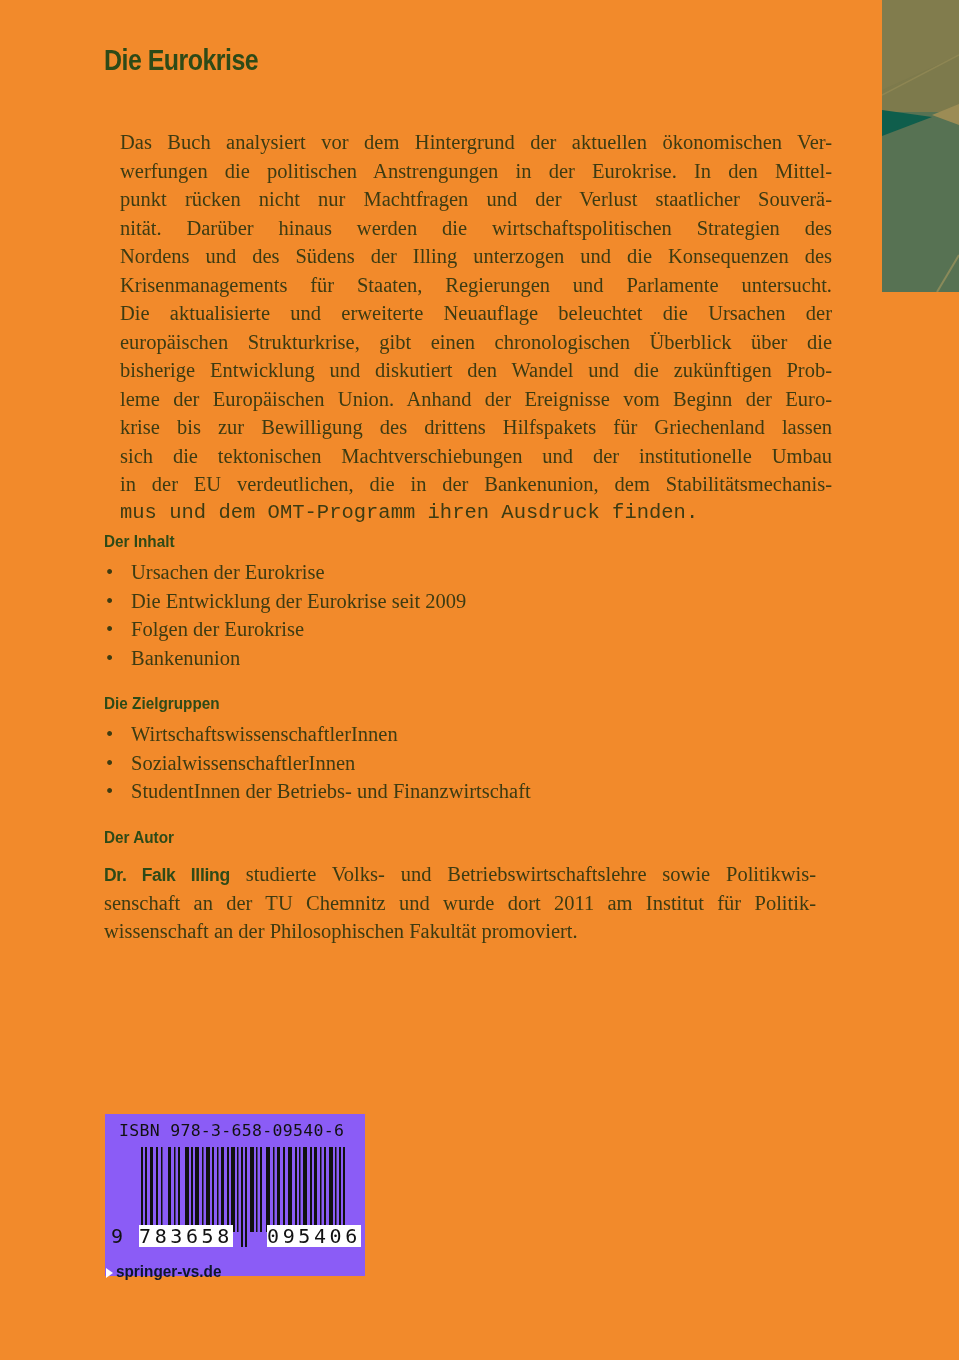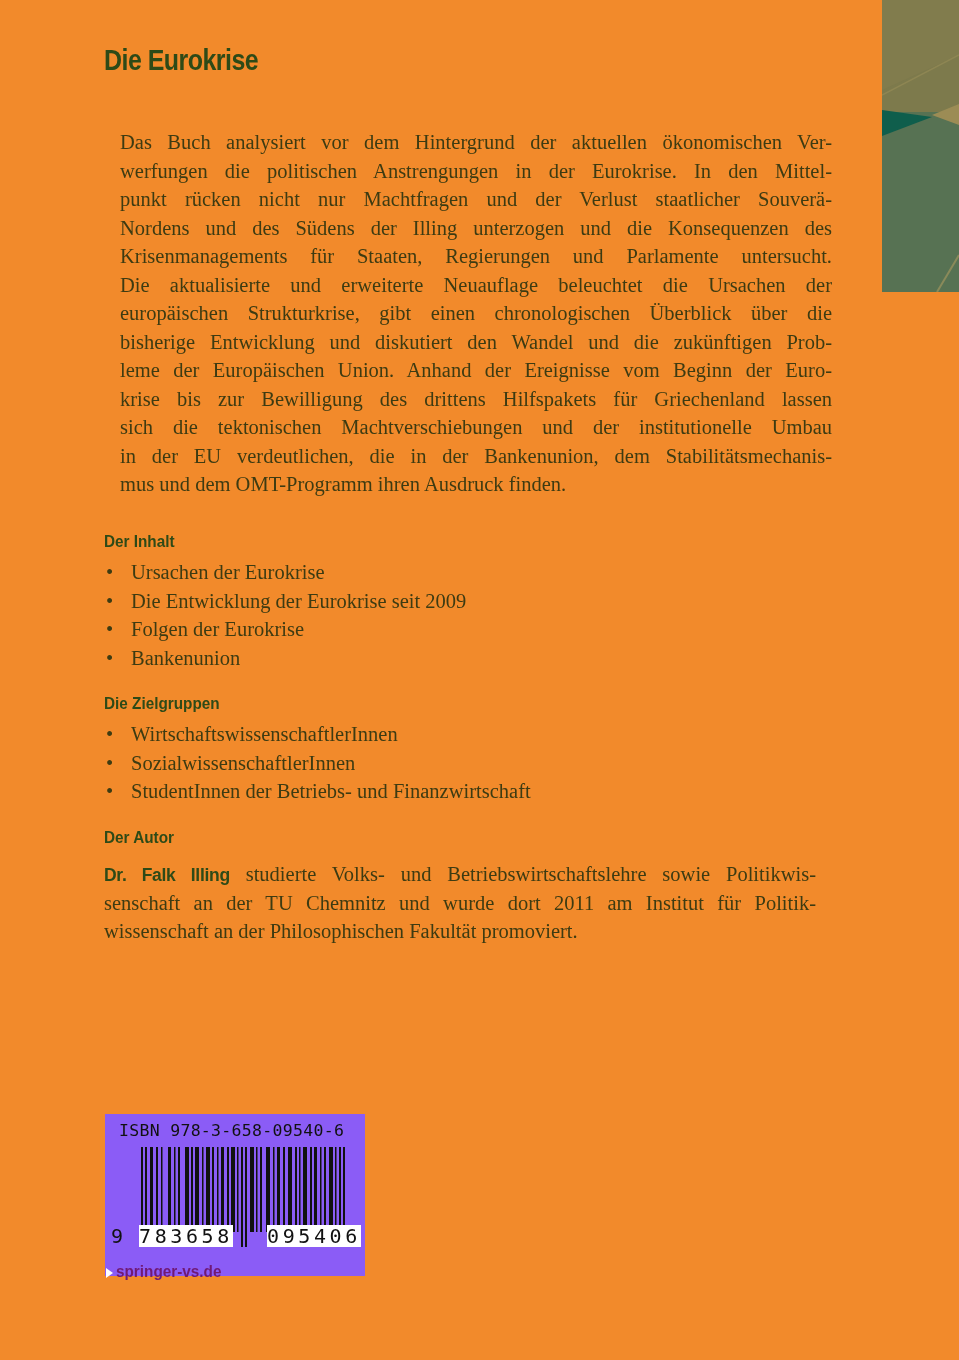--- a/index.html
+++ b/index.html
@@ -52,21 +52,21 @@
       hyphens: manual;
       color: #3d3b12;
     }
     .blurb .line {
       display: block;
       text-align: justify;
       text-align-last: justify;
       white-space: nowrap;
       height: 28.5px;
     }
-    .blurb .line.last { text-align-last: left; }
+    .blurb .line.last { text-align-last: left; font-family: Liberation Mono, monospace; }
 
     .section-head {
       position: absolute;
       left: 104px;
       margin: 0;
       font-family: "Liberation Sans", "DejaVu Sans", sans-serif;
       font-weight: bold;
       font-size: 17px;
       color: #2e4a17;
       transform: scaleX(0.9);
@@ -158,21 +158,21 @@
     .ean-left { left: 34px; }
     .ean-right { left: 146px; margin-left: 16px; }
 
     .publisher-link {
       position: absolute;
       left: 106px;
       top: 1262px;
       font-family: "Liberation Sans", "DejaVu Sans", sans-serif;
       font-weight: bold;
       font-size: 17px;
-      color: #701a75;
+      color: #0f172a;
       text-decoration: none;
       white-space: nowrap;
       display: flex;
       align-items: center;
       gap: 3px;
     }
     .publisher-link .arrow {
       display: inline-block;
       width: 0;
       height: 0;
@@ -201,20 +201,21 @@
     <line x1="55" y1="292" x2="77" y2="255" stroke="#8a8a5a" stroke-width="2"></line>
   </svg>
 </div>
 
 <h1 class="title">Die Eurokrise</h1>
 
 <div class="blurb">
   <span class="line">Das Buch analysiert vor dem Hintergrund der aktuellen ökonomischen Ver-</span>
   <span class="line">werfungen die politischen Anstrengungen in der Eurokrise. In den Mittel-</span>
   <span class="line">punkt rücken nicht nur Machtfragen und der Verlust staatlicher Souverä-</span>
+  <span class="line">nität. Darüber hinaus werden die wirtschaftspolitischen Strategien des</span>
   <span class="line">Nordens und des Südens der Illing unterzogen und die Konsequenzen des</span>
   <span class="line">Krisenmanagements für Staaten, Regierungen und Parlamente untersucht.</span>
   <span class="line">Die aktualisierte und erweiterte Neuauflage beleuchtet die Ursachen der</span>
   <span class="line">europäischen Strukturkrise, gibt einen chronologischen Überblick über die</span>
   <span class="line">bisherige Entwicklung und diskutiert den Wandel und die zukünftigen Prob-</span>
   <span class="line">leme der Europäischen Union. Anhand der Ereignisse vom Beginn der Euro-</span>
   <span class="line">krise bis zur Bewilligung des drittens Hilfspakets für Griechenland lassen</span>
   <span class="line">sich die tektonischen Machtverschiebungen und der institutionelle Umbau</span>
   <span class="line">in der EU verdeutlichen, die in der Bankenunion, dem Stabilitätsmechanis-</span>
   <span class="line last">mus und dem OMT-Programm ihren Ausdruck finden.</span>

